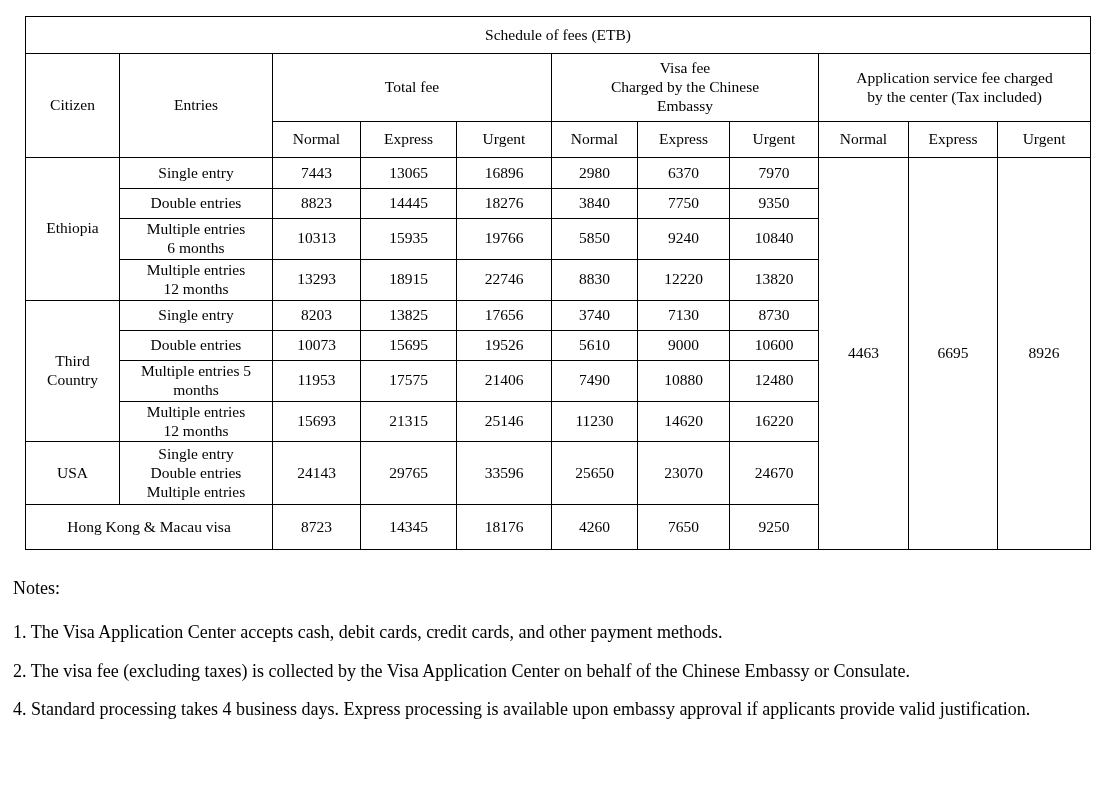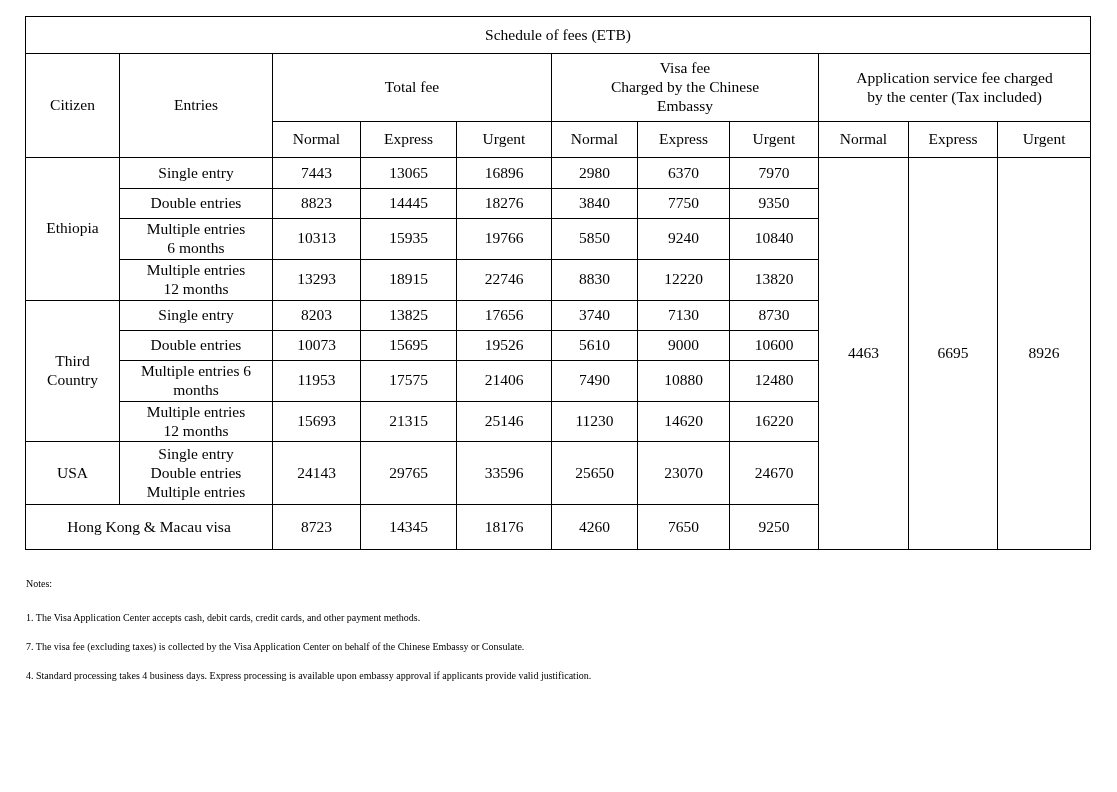--- a/index.html
+++ b/index.html
@@ -28,23 +28,23 @@
     vertical-align: middle;
     font-size: 15.5px;
     line-height: 1.22;
     padding: 1px 3px;
     white-space: pre-line;
     overflow: hidden;
   }
   td.title-cell { font-size: 15.5px; }
   td.hk-label { font-size: 17px; }
   .notes {
-    margin: 28px 20px 0 26px;
+    margin: 28px 20px 0 13px;
     width: 1062px;
-    font-size: 10px;
+    font-size: 18px;
     line-height: 1.2;
   }
   .notes p { margin: 0 0 17px 0; }
   .notes p.note-heading { margin-bottom: 22px; }
 </style>
 </head>
 <body>
 
 <div class="page">
 
@@ -148,21 +148,21 @@
     <tr style="height:30px">
       <td>Double entries</td>
       <td>10073</td>
       <td>15695</td>
       <td>19526</td>
       <td>5610</td>
       <td>9000</td>
       <td>10600</td>
     </tr>
     <tr style="height:41px">
-      <td>Multiple entries 6
+      <td>Multiple entries 5
 months</td>
       <td>11953</td>
       <td>17575</td>
       <td>21406</td>
       <td>7490</td>
       <td>10880</td>
       <td>12480</td>
     </tr>
     <tr style="height:39px">
       <td>Multiple entries
@@ -196,17 +196,17 @@
       <td>4260</td>
       <td>7650</td>
       <td>9250</td>
     </tr>
   </tbody>
     </table>
 
   <div class="notes">
     <p class="note-heading">Notes:</p>
     <p>1. The Visa Application Center accepts cash, debit cards, credit cards, and other payment methods.</p>
-    <p>7. The visa fee (excluding taxes) is collected by the Visa Application Center on behalf of the Chinese Embassy or Consulate.</p>
+    <p>2. The visa fee (excluding taxes) is collected by the Visa Application Center on behalf of the Chinese Embassy or Consulate.</p>
     <p>4. Standard processing takes 4 business days. Express processing is available upon embassy approval if applicants provide valid justification.</p>
   </div>
 
 </div>
 
 </body></html>

